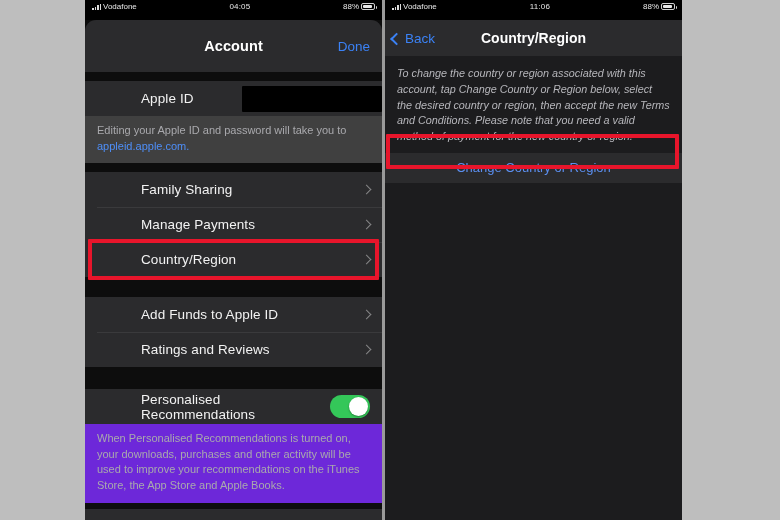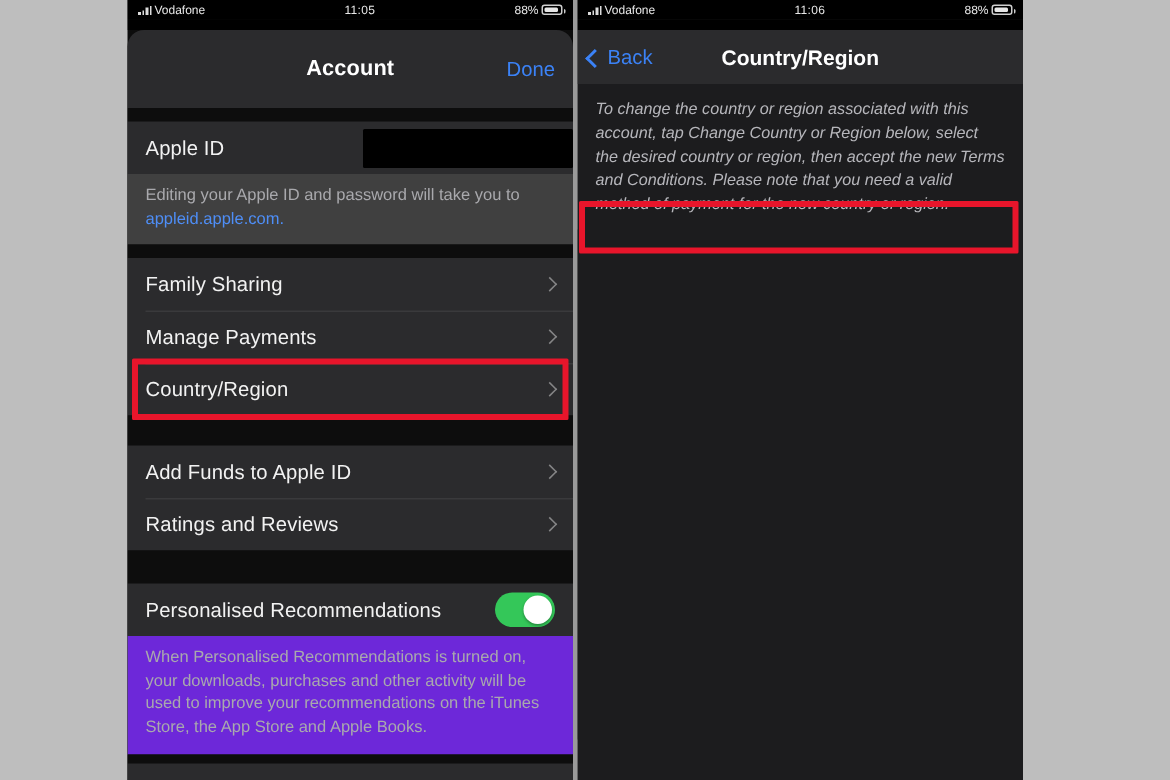--- a/index.html
+++ b/index.html
@@ -76,21 +76,21 @@
     position: relative;
     height: 35px;
     display:flex; align-items:center;
     padding: 0 12px;
     color:#f2f2f2; font-size:13.5px;
   }
   .row + .row::before {
     content:""; position:absolute; left:12px; right:0; top:0;
     height:1px; background:#3a3a3c;
   }
-  .row .label { flex:1 1 auto; letter-spacing:.1px; }
+  .row .label { flex:1 1 auto; letter-spacing:.1px;margin-left:44px; }
   .chev {
     flex:0 0 auto; width:7px; height:12px; position:relative; opacity:.55;
   }
   .chev::before{
     content:""; position:absolute; left:0; top:2px;
     width:6px;height:6px;
     border-right:1.6px solid #cfcfcf; border-top:1.6px solid #cfcfcf;
     transform: rotate(45deg);
   }
   .redact {
@@ -163,21 +163,21 @@
     <div class="statusbar">
       <div class="sb-left">
         <span class="sb-bars">
             <i></i>
             <i></i>
             <i></i>
             <i></i>
           </span>
         <span>Vodafone</span>
       </div>
-      <div class="sb-mid">11:05</div>
+      <div class="sb-mid">04:05</div>
       <div class="sb-right">
         <span>88%</span>
         <span class="sb-batt">
             <i></i>
           </span>
       </div>
     </div>
 
     <div class="sheet-gap"></div>
 
@@ -284,19 +284,20 @@
     <div class="rnav">
       <span class="back">
         <span class="bchev"></span>
         <span>Back</span>
       </span>
       <span class="title">Country/Region</span>
     </div>
 
     <div class="rdesc">To change the country or region associated with this account, tap Change Country or Region below, select the desired country or region, then accept the new Terms and Conditions. Please note that you need a valid method of payment for the new country or region.</div>
 
+    <div class="rbtn">Change Country or Region</div>
 
     <div class="rfill"></div>
 
     <div class="hl" id="hl-change"></div>
   </div>
 
 </div>
 
 </body></html>

